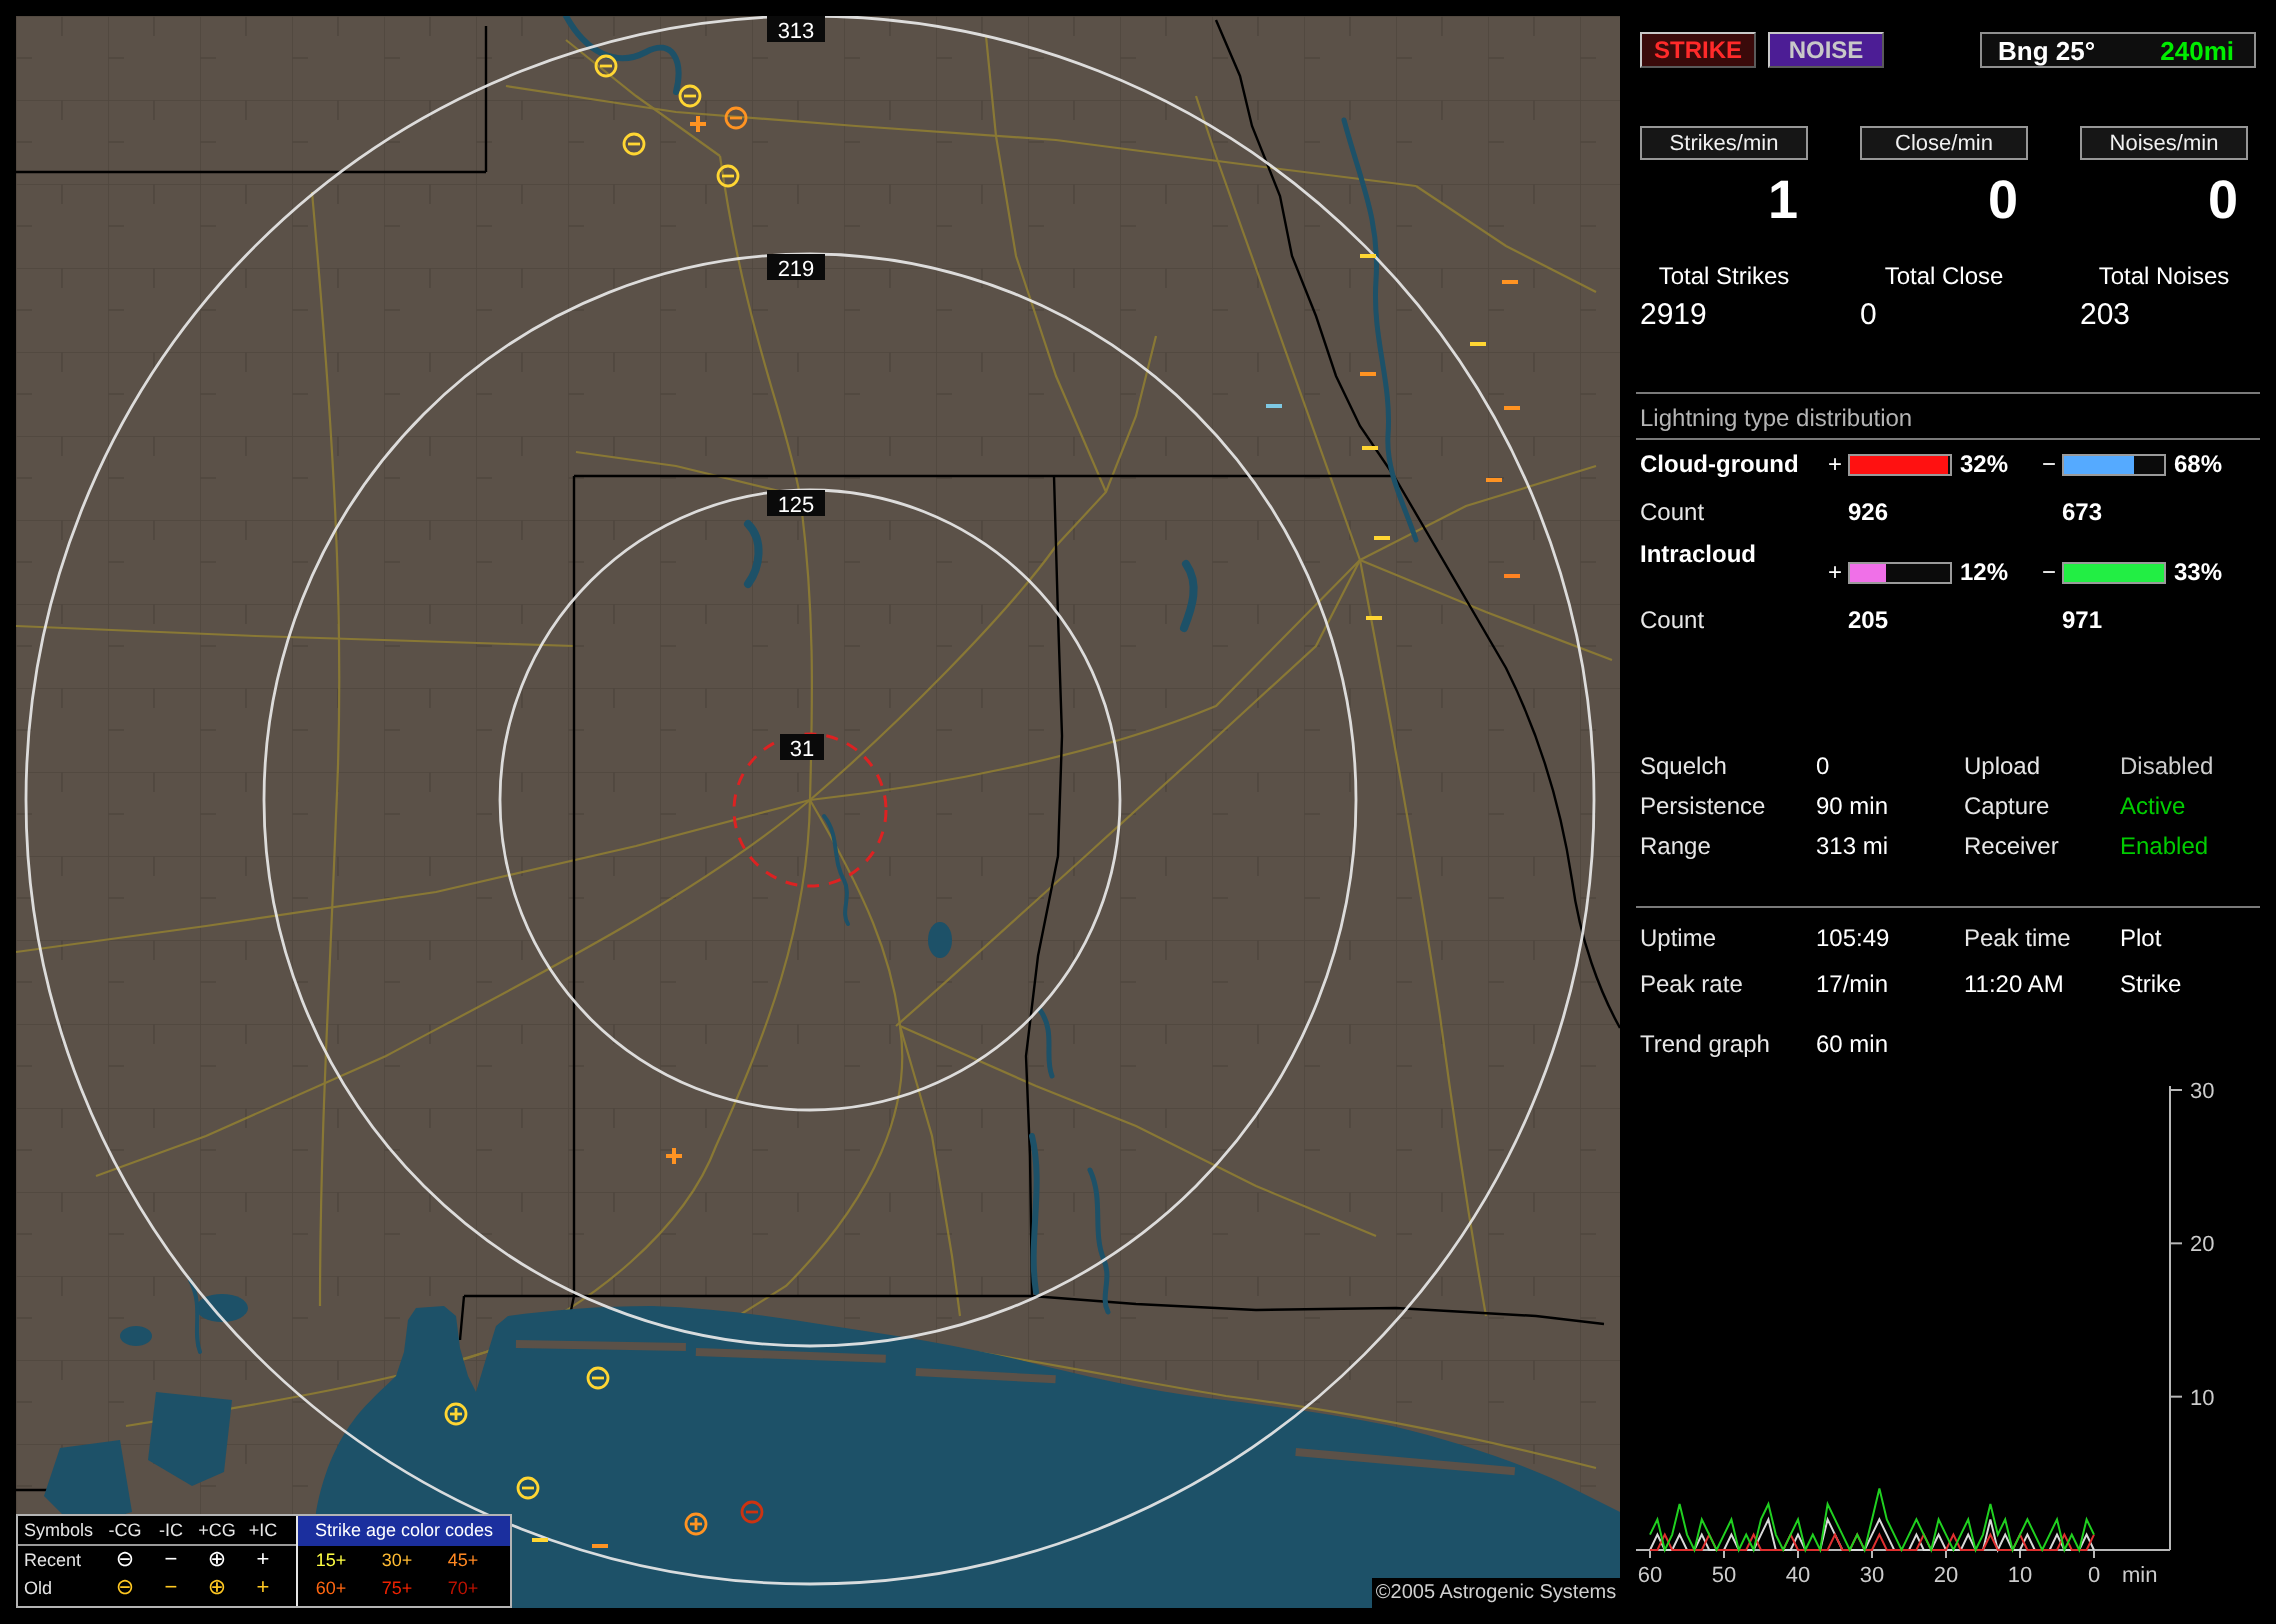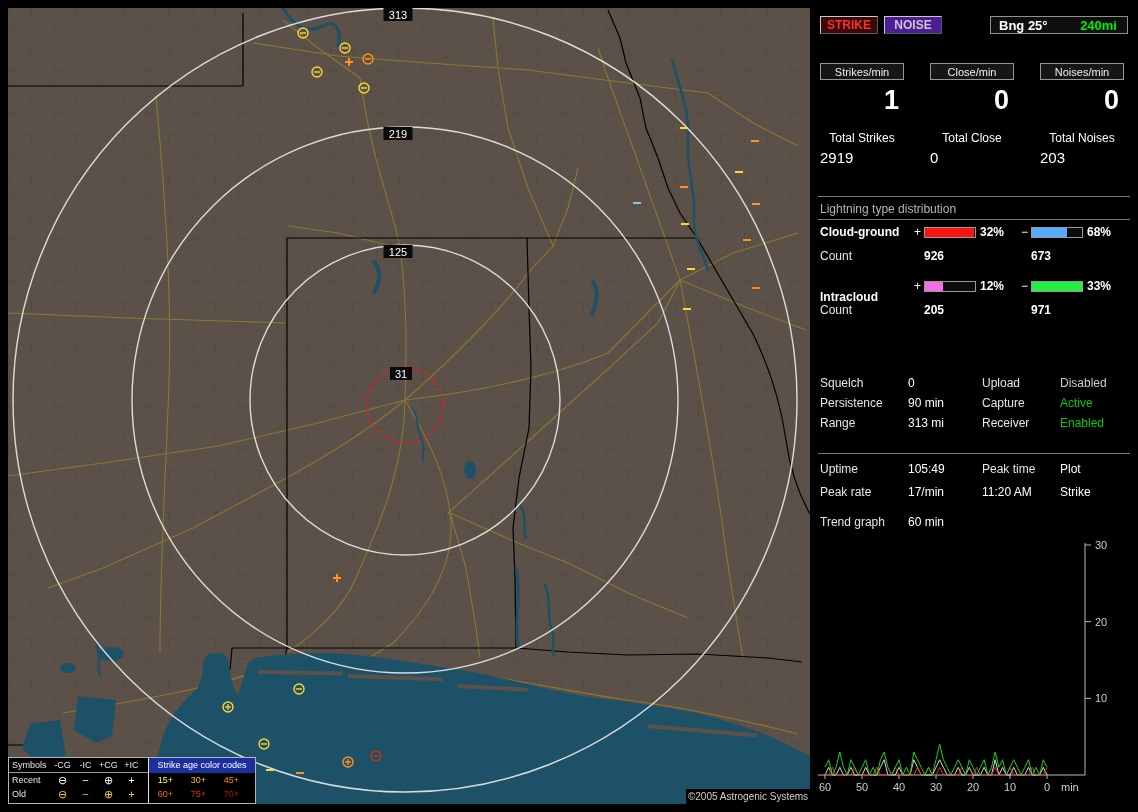--- a/index.html
+++ b/index.html
@@ -252,21 +252,21 @@
   <div class="p pct" style="left:162px;top:225px">32%</div>
   <div class="p val" style="left:203px;top:225px">−</div>
   <div class="p bar" style="left:213px;top:227px">
       <div style="width:70%;background:#55aaff"></div>
     </div>
   <div class="p pct" style="left:269px;top:225px">68%</div>
   <div class="p lab" style="left:2px;top:249px">Count</div>
   <div class="p val bold" style="left:106px;top:249px">926</div>
   <div class="p val bold" style="left:213px;top:249px">673</div>
 
-  <div class="p val bold" style="left:2px;top:290px">Intracloud</div>
+  <div class="p val bold" style="left:2px;top:270px">Intracloud</div>
   <div class="p val" style="left:96px;top:279px">+</div>
   <div class="p bar" style="left:106px;top:281px">
       <div style="width:36%;background:#f070e8"></div>
     </div>
   <div class="p pct" style="left:162px;top:279px">12%</div>
   <div class="p val" style="left:203px;top:279px">−</div>
   <div class="p bar" style="left:213px;top:281px">
       <div style="width:100%;background:#22ee44"></div>
     </div>
   <div class="p pct" style="left:269px;top:279px">33%</div>

